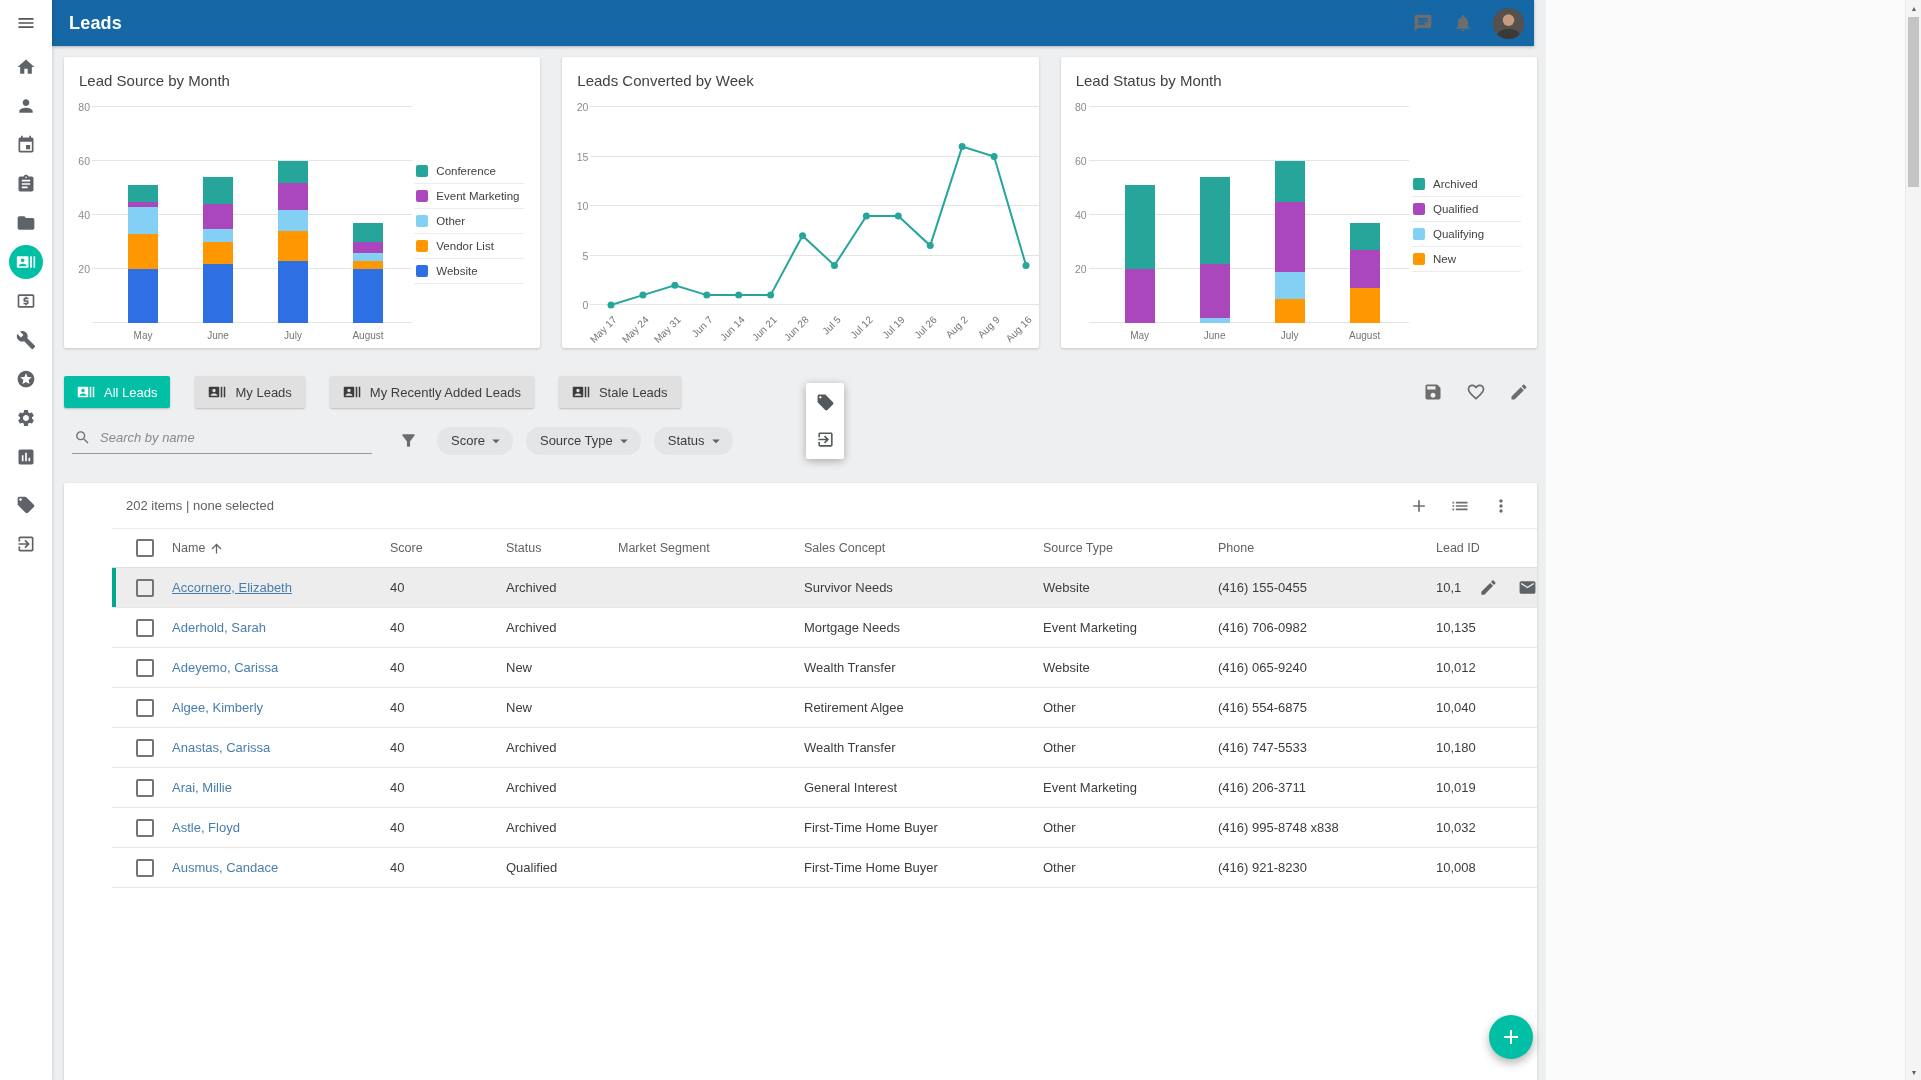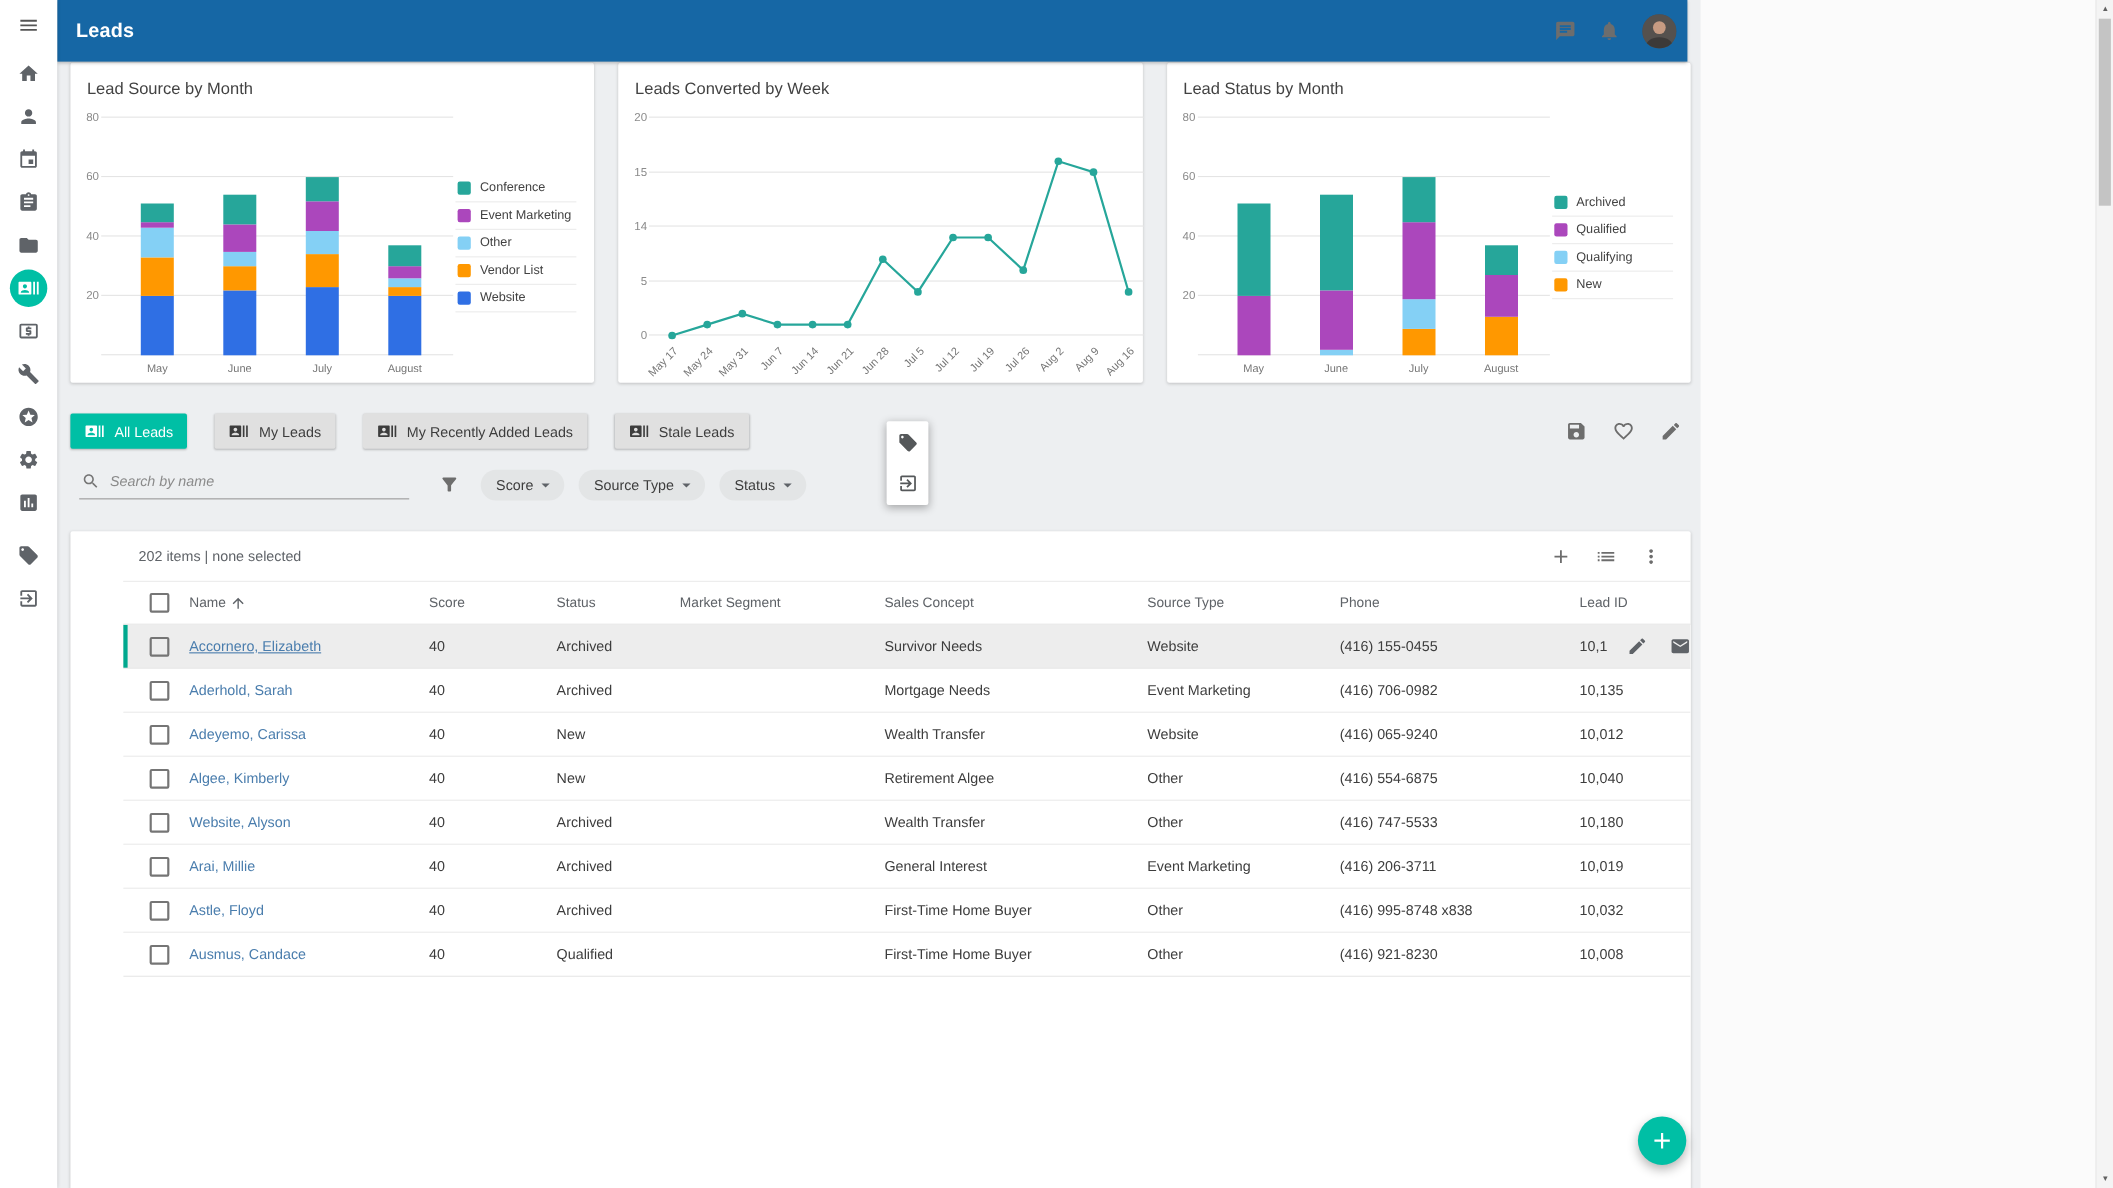--- a/index.html
+++ b/index.html
@@ -6,21 +6,21 @@
   html,body{width:1921px;height:1080px;overflow:hidden;background:#fbfbfb;
     font-family:"Liberation Sans","DejaVu Sans",sans-serif;}
   button{font-family:inherit;border:none;background:none;cursor:pointer;padding:0;}
   a{cursor:pointer;}
   .icon{width:20px;height:20px;display:block;}
 
   .viewport{position:relative;width:1921px;height:1080px;background:#fbfbfb;overflow:hidden;}
   .app{position:absolute;left:0;top:0;width:1546px;height:1080px;background:#edeff1;overflow:hidden;}
 
   
-  .topbar{position:absolute;left:52px;right:12px;top:0;height:56px;background:#1667a5;
+  .topbar{position:absolute;left:52px;right:12px;top:0;height:46px;background:#1667a5;
     display:flex;align-items:center;padding:0 10px 0 17px;z-index:20;box-shadow:0 1px 3px rgba(0,0,0,.25);}
   .topbar-title{color:#fff;font-size:18px;font-weight:700;letter-spacing:.2px;}
   .topbar-right{margin-left:auto;display:flex;align-items:center;gap:20px;}
   .topbar-btn{color:#fff;display:flex;}
   .avatar{width:31px;height:31px;border-radius:50%;overflow:hidden;background:#4b4f55;flex:none;}
   .avatar svg{width:100%;height:100%;display:block;}
 
   
   .sidebar{position:absolute;left:0;top:0;bottom:0;width:52px;background:#fff;z-index:30;
     box-shadow:1px 0 3px rgba(0,0,0,.12);display:flex;flex-direction:column;align-items:center;}
@@ -323,21 +323,21 @@
             <h2 class="chart-title">Leads Converted by Week</h2>
             <div class="chart-body">
               <div class="plot" style="width: 440px; height: 198px;">
                 <div class="grid-line" style="bottom: 0px;"></div>
                 <div class="grid-line" style="bottom: 49.5px;"></div>
                 <div class="grid-line" style="bottom: 99px;"></div>
                 <div class="grid-line" style="bottom: 148.5px;"></div>
                 <div class="grid-line" style="bottom: 198px;"></div>
                 <div class="y-tick" style="bottom: -6px;">0</div>
                 <div class="y-tick" style="bottom: 43.5px;">5</div>
-                <div class="y-tick" style="bottom: 93px;">14</div>
+                <div class="y-tick" style="bottom: 93px;">10</div>
                 <div class="y-tick" style="bottom: 142.5px;">15</div>
                 <div class="y-tick" style="bottom: 192px;">20</div>
                 <svg class="line-svg" width="440" height="198">
                   <polyline points="15.0,198.0 46.9,188.1 78.8,178.2 110.8,188.1 142.7,188.1 174.6,188.1 206.5,128.7 238.5,158.4 270.4,108.9 302.3,108.9 334.2,138.6 366.2,39.6 398.1,49.5 430.0,158.4" fill="none" stroke="#26A69A" stroke-width="2"></polyline>
                   <circle cx="15" cy="198" r="3.5" fill="#26A69A"></circle>
                   <circle cx="46.92307692307692" cy="188.1" r="3.5" fill="#26A69A"></circle>
                   <circle cx="78.84615384615384" cy="178.2" r="3.5" fill="#26A69A"></circle>
                   <circle cx="110.76923076923077" cy="188.1" r="3.5" fill="#26A69A"></circle>
                   <circle cx="142.69230769230768" cy="188.1" r="3.5" fill="#26A69A"></circle>
                   <circle cx="174.6153846153846" cy="188.1" r="3.5" fill="#26A69A"></circle>
@@ -642,21 +642,21 @@
               <div><span>Other</span></div>
               <div><span>(416) 554-6875</span></div>
               <div class="leadid-cell">
                 <span>10,040</span>
               </div>
             </div>
             <div class="tgrid row">
               <div class="cell-check">
                 <button class="checkbox"></button>
               </div>
-              <div><a class="name-link" href="#">Website, Alyson</a></div>
+              <div><a class="name-link" href="#">Anastas, Carissa</a></div>
               <div><span>40</span></div>
               <div><span>Archived</span></div>
               <div><span></span></div>
               <div><span>Wealth Transfer</span></div>
               <div><span>Other</span></div>
               <div><span>(416) 747-5533</span></div>
               <div class="leadid-cell">
                 <span>10,180</span>
               </div>
             </div>

